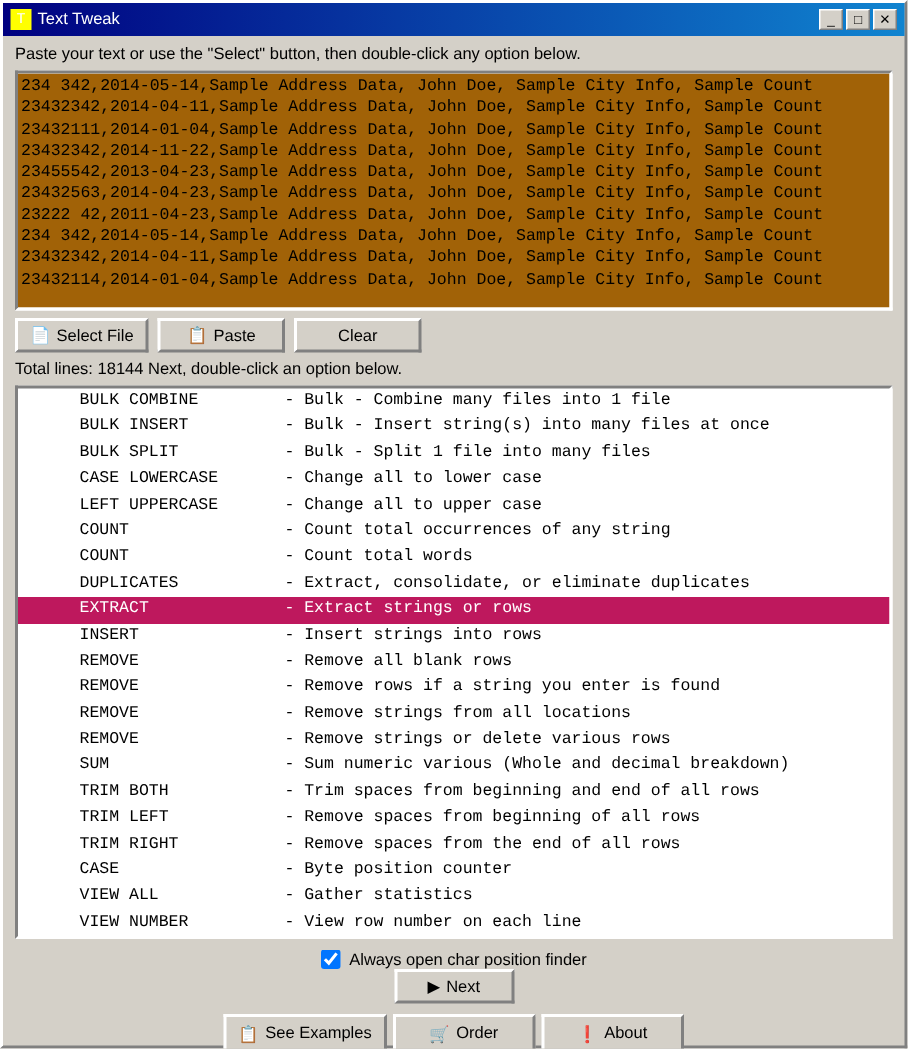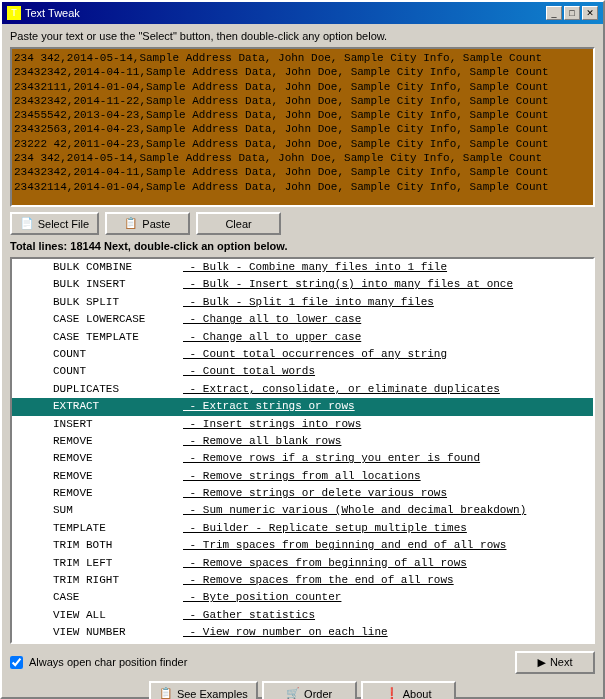--- a/index.html
+++ b/index.html
@@ -141,21 +141,21 @@
       display: flex;
       align-items: center;
       justify-content: center;
       gap: 4px;
       padding: 0 8px;
     }
 
     .status-line {
       font-family: Arial, sans-serif;
       font-size: 11px;
-      font-weight: bold;
+      font-weight: normal;
       color: black;
       flex-shrink: 0;
     }
 
     .list-container {
       border: 2px solid;
       border-top-color: #808080;
       border-left-color: #808080;
       border-right-color: #ffffff;
       border-bottom-color: #ffffff;
@@ -174,34 +174,33 @@
     .list-item {
       padding: 1px 3px;
       white-space: nowrap;
       font-size: 11px;
       line-height: 1.4;
       color: black;
       cursor: pointer;
     }
 
     .list-item.selected {
-      background: #0f766e;
+      background: #be185d;
       color: white;
     }
 
     .list-item-name {
       display: inline-block;
       min-width: 130px;
       font-weight: normal;
       margin-left: 38px;
     }
 
     .list-item-desc {
       display: inline;
-      text-decoration: underline;
     }
 
     .checkbox-row {
       display: flex;
       align-items: center;
       gap: 6px;
     }
 
     .checkbox-row input[type="checkbox"] {
       margin: 0;
@@ -229,20 +228,21 @@
       justify-content: center;
       gap: 4px;
       padding: 0 10px;
     }
 
     .checkbox-next-row {
       display: flex;
       align-items: center;
       justify-content: space-between;
       padding: 2px 0;
+      flex-direction: column;
     }
 
     .footer-buttons {
       display: flex;
       gap: 4px;
       justify-content: center;
     }
 
     .footer-btn {
       height: 26px;
@@ -314,32 +314,31 @@
     </div>
 
     <div class="status-line">Total lines: 18144   Next, double-click an option below.</div>
 
     <div class="list-container">
       <div class="list-area" id="list-area">
       <div class="list-item"><span class="list-item-name">BULK COMBINE</span><span class="list-item-desc"> - Bulk - Combine many files into 1 file</span></div>
           <div class="list-item"><span class="list-item-name">BULK INSERT</span><span class="list-item-desc"> - Bulk - Insert string(s) into many files at once</span></div>
           <div class="list-item"><span class="list-item-name">BULK SPLIT</span><span class="list-item-desc"> - Bulk - Split 1 file into many files</span></div>
           <div class="list-item"><span class="list-item-name">CASE LOWERCASE</span><span class="list-item-desc"> - Change all to lower case</span></div>
-          <div class="list-item"><span class="list-item-name">CASE TEMPLATE</span><span class="list-item-desc"> - Change all to upper case</span></div>
+          <div class="list-item"><span class="list-item-name">LEFT UPPERCASE</span><span class="list-item-desc"> - Change all to upper case</span></div>
           <div class="list-item"><span class="list-item-name">COUNT</span><span class="list-item-desc"> - Count total occurrences of any string</span></div>
           <div class="list-item"><span class="list-item-name">COUNT</span><span class="list-item-desc"> - Count total words</span></div>
           <div class="list-item"><span class="list-item-name">DUPLICATES</span><span class="list-item-desc"> - Extract, consolidate, or eliminate duplicates</span></div>
           <div class="list-item selected"><span class="list-item-name">EXTRACT</span><span class="list-item-desc"> - Extract strings or rows</span></div>
           <div class="list-item"><span class="list-item-name">INSERT</span><span class="list-item-desc"> - Insert strings into rows</span></div>
           <div class="list-item"><span class="list-item-name">REMOVE</span><span class="list-item-desc"> - Remove all blank rows</span></div>
           <div class="list-item"><span class="list-item-name">REMOVE</span><span class="list-item-desc"> - Remove rows if a string you enter is found</span></div>
           <div class="list-item"><span class="list-item-name">REMOVE</span><span class="list-item-desc"> - Remove strings from all locations</span></div>
           <div class="list-item"><span class="list-item-name">REMOVE</span><span class="list-item-desc"> - Remove strings or delete various rows</span></div>
           <div class="list-item"><span class="list-item-name">SUM</span><span class="list-item-desc"> - Sum numeric various (Whole and decimal breakdown)</span></div>
-          <div class="list-item"><span class="list-item-name">TEMPLATE</span><span class="list-item-desc"> - Builder - Replicate setup multiple times</span></div>
           <div class="list-item"><span class="list-item-name">TRIM BOTH</span><span class="list-item-desc"> - Trim spaces from beginning and end of all rows</span></div>
           <div class="list-item"><span class="list-item-name">TRIM LEFT</span><span class="list-item-desc"> - Remove spaces from beginning of all rows</span></div>
           <div class="list-item"><span class="list-item-name">TRIM RIGHT</span><span class="list-item-desc"> - Remove spaces from the end of all rows</span></div>
           <div class="list-item"><span class="list-item-name">CASE</span><span class="list-item-desc"> - Byte position counter</span></div>
           <div class="list-item"><span class="list-item-name">VIEW ALL</span><span class="list-item-desc"> - Gather statistics</span></div>
           <div class="list-item"><span class="list-item-name">VIEW NUMBER</span><span class="list-item-desc"> - View row number on each line</span></div>
         </div>
     </div>
 
     <div class="checkbox-next-row">

